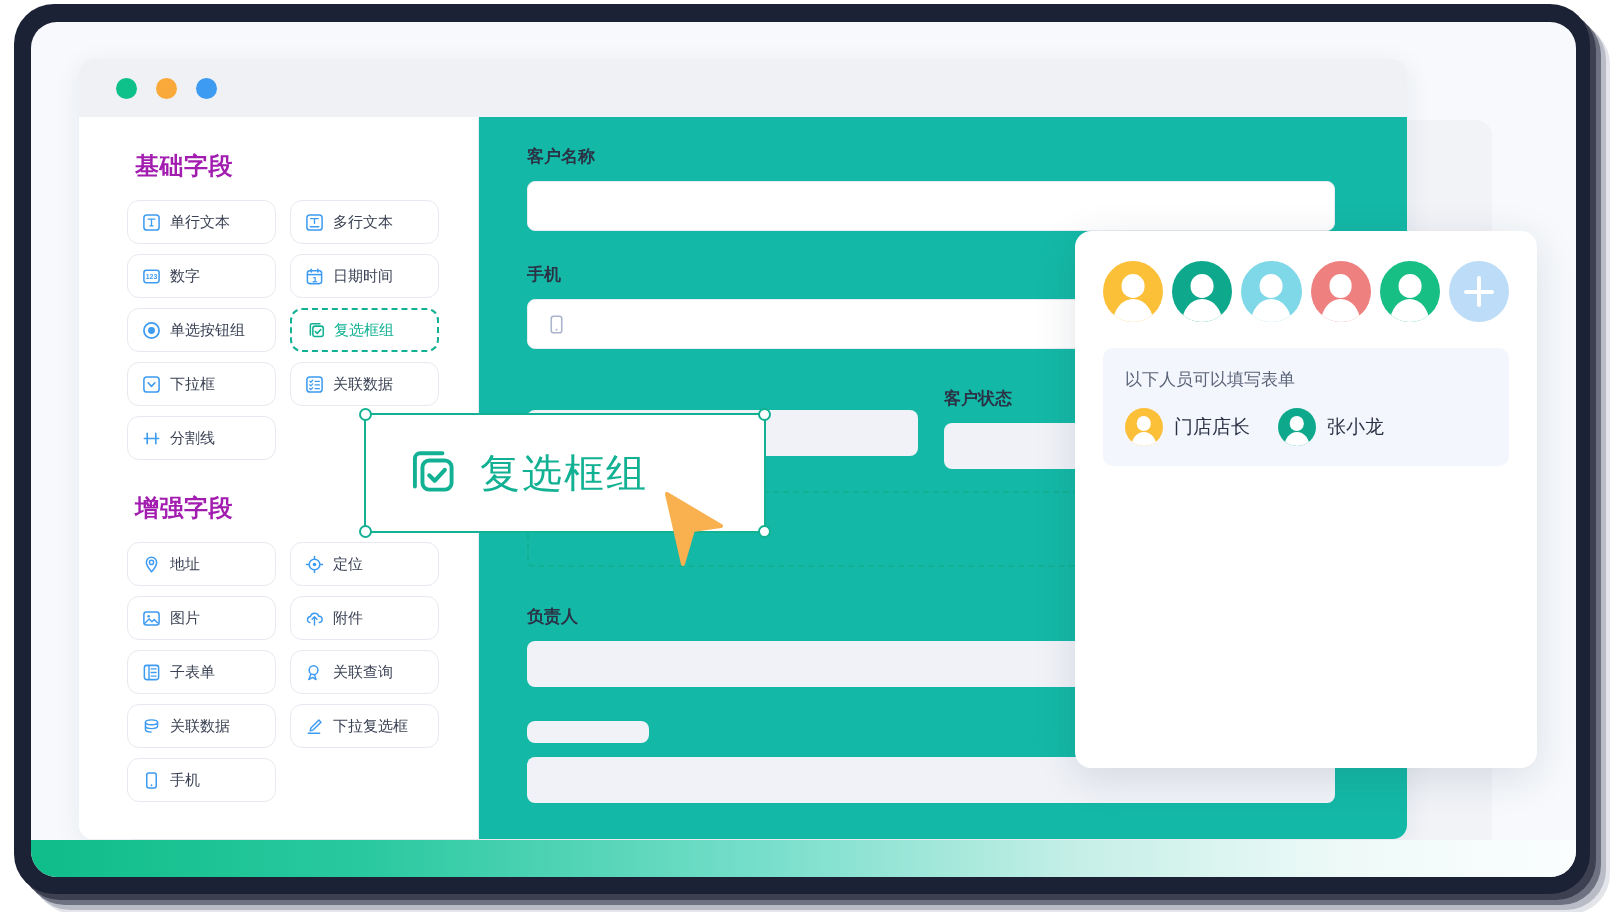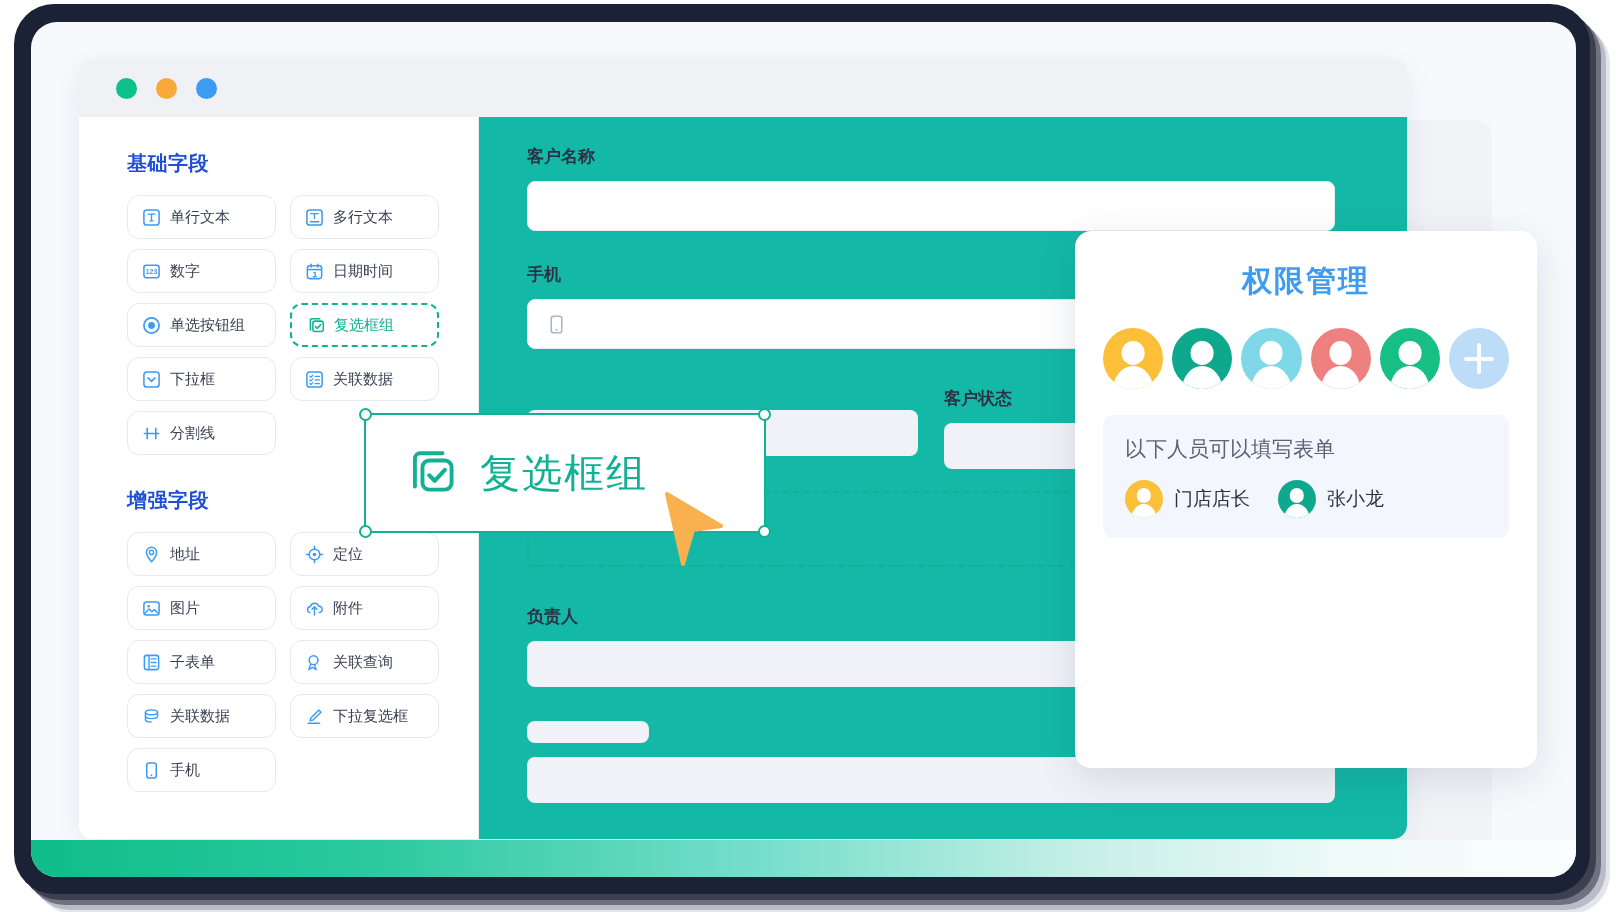--- a/index.html
+++ b/index.html
@@ -62,22 +62,22 @@
 
   .body-row { display: flex; height: 722px; }
 
   
   .sidebar {
     width: 400px; background: #ffffff;
     border-right: 1px solid #e8ebf0;
     padding: 33px 0 0 48px;
   }
   .group-title {
-    font-size: 20px; font-weight: bold; color: #1d4ed8;
-    letter-spacing: .5px; margin-bottom: 18px;
+    font-size: 24px; font-weight: bold; color: #a21caf;
+    letter-spacing: .5px; margin-bottom: 18px; margin-left: 8px;
   }
   .group-title.second { margin-top: 32px; }
   .field-grid { display: flex; flex-wrap: wrap; gap: 10px 14px; width: 313px; }
   .field-chip {
     width: 149px; height: 44px;
     border: 1px solid #e6e9ef; border-radius: 12px;
     background: #ffffff;
     display: flex; align-items: center; gap: 9px; padding-left: 14px;
     font-size: 15px; color: #3b4254;
   }
@@ -144,21 +144,21 @@
   .avatar .body {
     position: absolute; left: 50%; top: 62%; transform: translateX(-50%);
     width: 66%; height: 55%; border-radius: 50% 50% 0 0 / 70% 70% 0 0; background: #fff;
   }
   .avatar.plus { display: flex; align-items: center; justify-content: center; }
   .avatar.plus .bar1, .avatar.plus .bar2 { position: absolute; background: #fff; border-radius: 2px; }
   .avatar.plus .bar1 { width: 50%; height: 4px; }
   .avatar.plus .bar2 { width: 4px; height: 50%; }
 
   .perm-block { background: #f3f6fd; border-radius: 10px; padding: 20px 22px; margin-bottom: 17px; }
-  .perm-desc { font-size: 21px; color: #5a6377; margin-bottom: 17px; }
+  .perm-desc { font-size: 17px; color: #5a6377; margin-bottom: 17px; }
   .perm-people { display: flex; gap: 28px; align-items: center; }
   .person { display: flex; align-items: center; gap: 11px; }
   .person .avatar { width: 38px; height: 38px; }
   .person-name { font-size: 19px; color: #2b3245; }
 
   
   .bottom-bar {
     position: absolute; left: 0; bottom: 0; width: 1545px; height: 37px;
     background: linear-gradient(90deg, #0fbd89 0%, #2ac9a0 22%, #79dfcc 48%, #c6efe7 68%, #eefaf8 85%, #fbfefe 100%);
   }
@@ -401,21 +401,20 @@
         <span class="handle h-tr"></span>
         <span class="handle h-bl"></span>
         <span class="handle h-br"></span>
       </div>
 
       <svg class="cursor-arrow" width="62" height="78" viewBox="0 0 62 78">
         <path d="M4 2 L58 34 L30 38 L20 72 Z" fill="#f9b150" stroke="#f9b150" stroke-width="4" stroke-linejoin="round"></path>
       </svg>
 
       <div class="perm-panel">
-        <div class="perm-title">权限管理</div>
 
         <div class="avatar-row">
           <div class="avatar" style="background:#fbbf38;">
             <span class="head"></span>
               <span class="body"></span>
           </div>
           <div class="avatar" style="background:#0ea98c;">
             <span class="head"></span>
               <span class="body"></span>
           </div>

